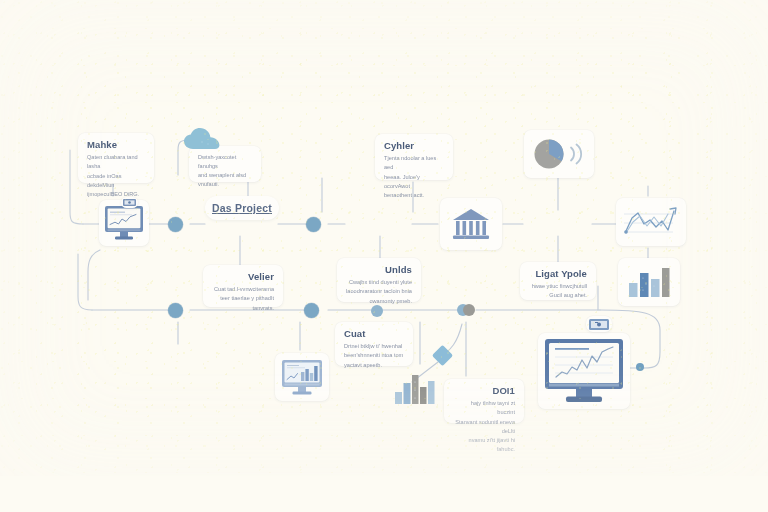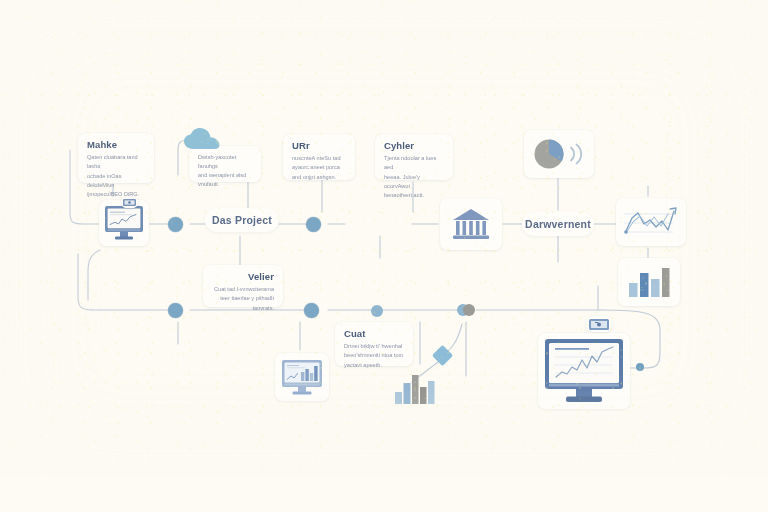--- a/index.html
+++ b/index.html
@@ -148,60 +148,68 @@
 ocbade inOas dekdeMiun
 ijmopeculBEO DiRG.</p>
   </div>
 
   <div class="card textcard" style="left:189px;top:146px;width:72px;height:36px;">
     <p class="tc-body" style="white-space:pre-line;">Dwtsh-yaxcotet fanuhgs
 and wenaplent alsd
 vnufauti.</p>
   </div>
 
-  <div class="card textcard" style="left:283px;top:134px;width:72px;height:46px;">
-    <p class="tc-title">URr</p>
-    <p class="tc-body" style="white-space:pre-line;">nuscnteA nteSu tad
-ayaorc aneet porca
-and onjpt ashgsn.</p>
-  </div>
 
   <div class="card textcard tc-right" style="left:203px;top:265px;width:80px;height:42px;">
     <p class="tc-title">Velier</p>
     <p class="tc-body" style="white-space:pre-line;">Cuat tad.l-vvnwciterama
 teer tiaerlae y pithadIt
 tanvrats.</p>
   </div>
 
   <div class="card textcard" style="left:375px;top:134px;width:78px;height:46px;">
     <p class="tc-title">Cyhler</p>
     <p class="tc-body" style="white-space:pre-line;">Tjenta ndoolar a lues aed
 heeaa. Juloe'y ocorvAwot
 benaothent actt.</p>
   </div>
 
-
+  <div class="card textcard tc-right" style="left:337px;top:258px;width:84px;height:44px;">
+    <p class="tc-title">Unlds</p>
+    <p class="tc-body" style="white-space:pre-line;">Cwajbx tiind duyenti ylute
+laoodrvaratonr tacloin bnia
+owamonty pmeb.</p>
+  </div>
+
+  <div class="card textcard tc-right" style="left:520px;top:262px;width:76px;height:38px;">
+    <p class="tc-title">Ligat Ypole</p>
+    <p class="tc-body" style="white-space:pre-line;">hwae ytiuc finwcjhutull
+Gucil aug ahet.</p>
+  </div>
 
 
   <div class="card textcard" style="left:335px;top:322px;width:78px;height:44px;">
     <p class="tc-title">Cuat</p>
     <p class="tc-body" style="white-space:pre-line;">Drtnei btkljw ti' hwenhal
 been'shnneniti ntoa tom
 yactavt apeetb.</p>
   </div>
 
-
-  <div class="pill" style="left:205px;top:208px;width:74px;height:24px;">
+  <div class="card textcard tc-right" style="left:444px;top:379px;width:80px;height:44px;">
+    <p class="tc-title">DOI1</p>
+    <p class="tc-body" style="white-space:pre-line;">hajy tlnhw tayni zt buczint
+Stanvant sodunitl eneva deLlti
+nvamu zi'tt jijavti hi fahubc.</p>
+  </div>
+
+  <div class="pill" style="left:205px;top:196px;width:74px;height:24px;text-decoration:underline;">
     <span>Das Project</span>
   </div>
 
 
-  <div class="pill" style="left:522px;top:212px;width:72px;height:24px;">
-    <span>Darwvernent</span>
-  </div>
 
   <div class="card iconcard" style="left:99px;top:200px;width:50px;height:46px;">
     <svg width="44" height="40" viewBox="0 0 44 40">
       <rect x="3" y="3" width="38" height="26" rx="2" fill="#6f8cb5"></rect>
       <rect x="5.6" y="5.6" width="32.8" height="19.6" rx="1" fill="#fbfaf6"></rect>
       <rect x="8" y="8.6" width="15" height="1.2" fill="#b9c6da"></rect>
       <rect x="8" y="11.4" width="22" height=".8" fill="#d6dde8"></rect>
       <path d="M8 21.5 L13 19.2 L16.5 21 L20 16 L24 18.5 L28 13.8 L34 11.5" fill="none" stroke="#7a93b8" stroke-width="1" stroke-linejoin="round" stroke-linecap="round"></path>
       <rect x="5.6" y="26.2" width="32.8" height="2" fill="#8fa6c6"></rect>
       <rect x="18" y="29" width="8" height="5" fill="#6f8cb5"></rect>

